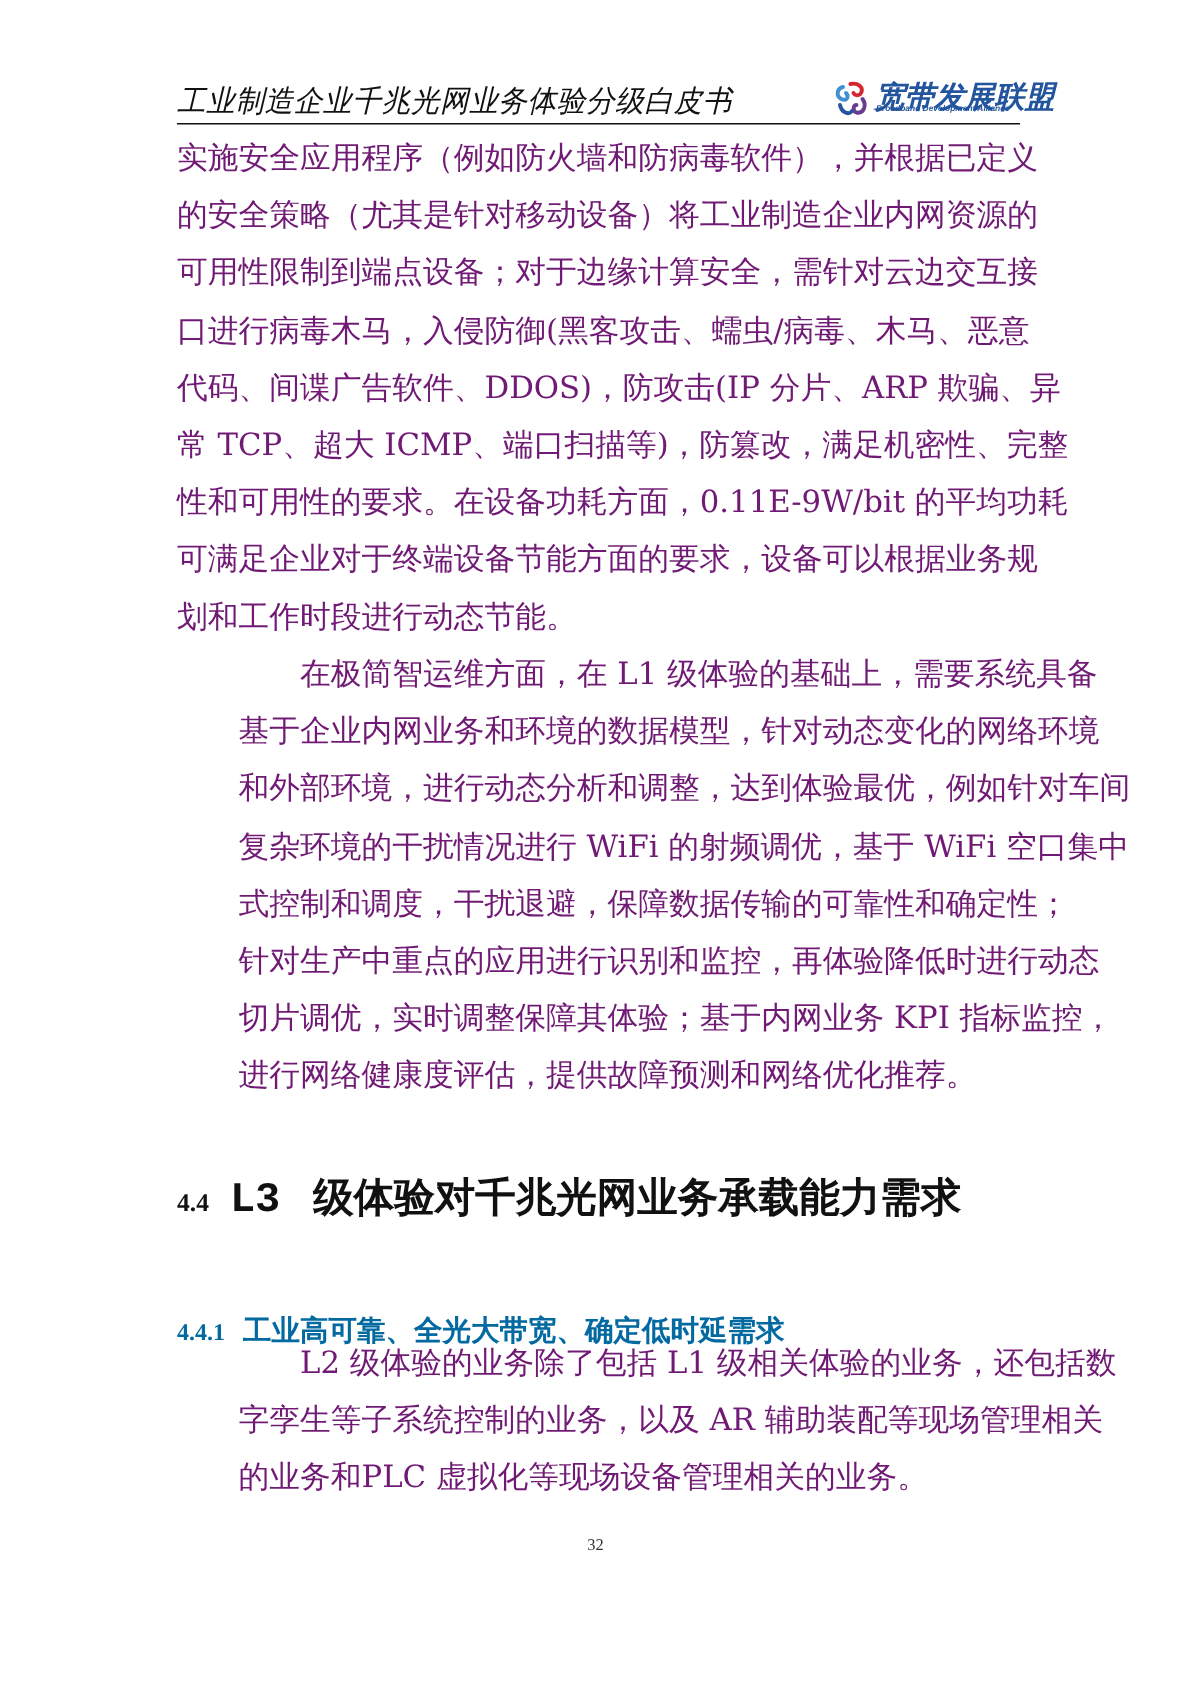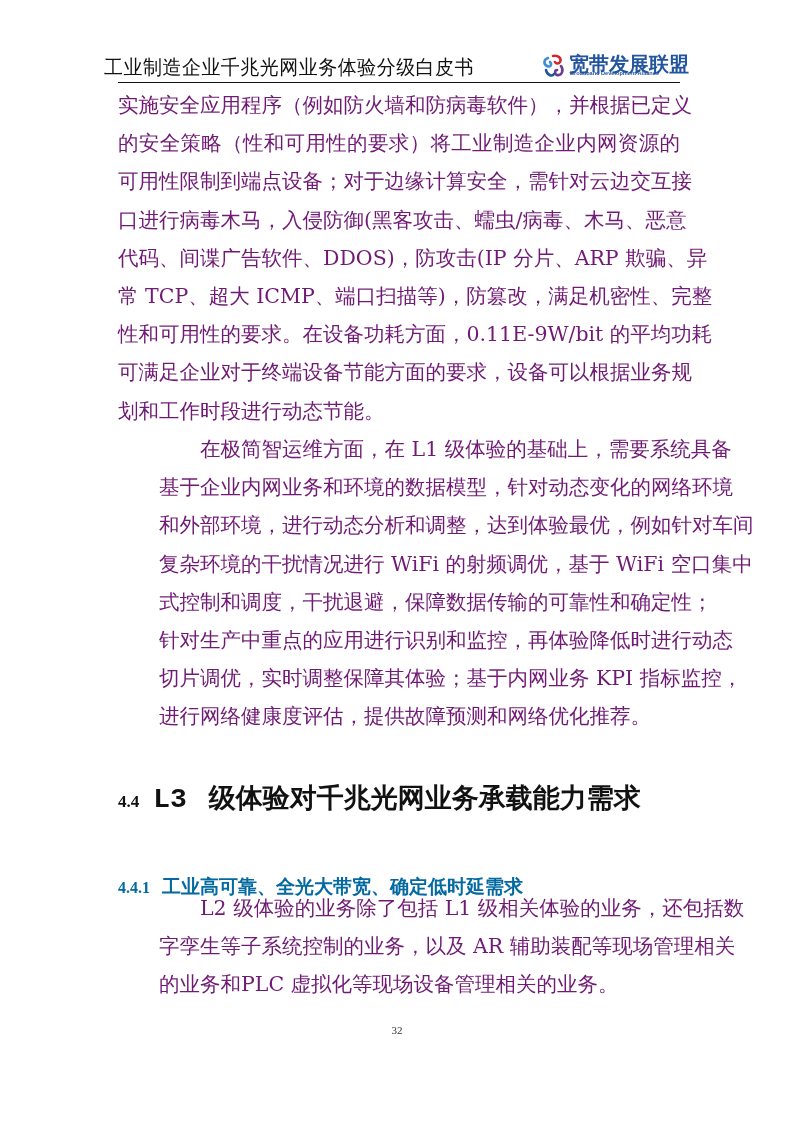--- a/index.html
+++ b/index.html
@@ -17,24 +17,25 @@
     }
     .page {
       position: absolute;
       left: 0; top: 0;
       width: 794px;
       height: 1122px;
     }
     
     .header {
       position: absolute;
-      left: 104px;
+      left: 118px;
       top: 52px;
       width: 562px;
       height: 30px;
+      font-style: italic;
     }
     .header-title {
       position: absolute;
       left: 0;
       top: 2px;
       font-size: 20px;
       letter-spacing: 0.5px;
       color: #111;
       font-family: "DejaVu Sans", "Liberation Sans", sans-serif;
       font-weight: normal;
@@ -180,21 +181,21 @@
         <path d="M4 16 C5 21 10 23 12 20" fill="none" stroke="#23559e" stroke-width="2.6" stroke-linecap="round"></path>
       </svg>
       <span class="logo-cn">宽带发展联盟</span>
       <span class="logo-en">Broadband Development Alliance</span>
     </div>
   </div>
   <div class="header-rule"></div>
 
   <div class="body-text para1">
     <span class="line">实施安全应用程序（例如防火墙和防病毒软件），并根据已定义</span>
-    <span class="line">的安全策略（性和可用性的要求）将工业制造企业内网资源的</span>
+    <span class="line">的安全策略（尤其是针对移动设备）将工业制造企业内网资源的</span>
     <span class="line">可用性限制到端点设备；对于边缘计算安全，需针对云边交互接</span>
     <span class="line">口进行病毒木马，入侵防御(黑客攻击、蠕虫/病毒、木马、恶意</span>
     <span class="line">代码、间谍广告软件、DDOS)，防攻击(IP 分片、ARP 欺骗、异</span>
     <span class="line">常 TCP、超大 ICMP、端口扫描等)，防篡改，满足机密性、完整</span>
     <span class="line">性和可用性的要求。在设备功耗方面，0.11E-9W/bit 的平均功耗</span>
     <span class="line">可满足企业对于终端设备节能方面的要求，设备可以根据业务规</span>
     <span class="line last">划和工作时段进行动态节能。</span>
   </div>
 
   <div class="body-text para2">

